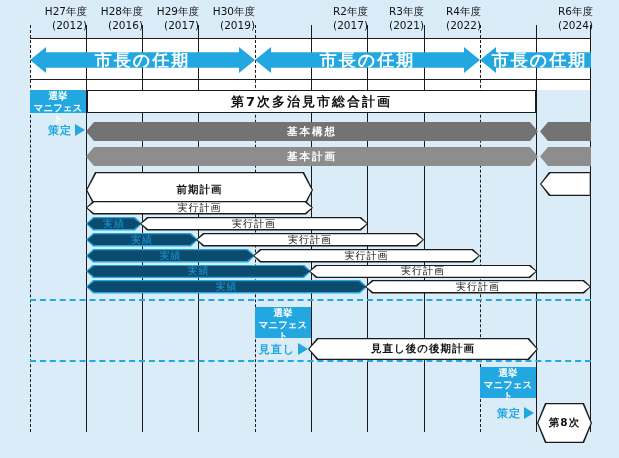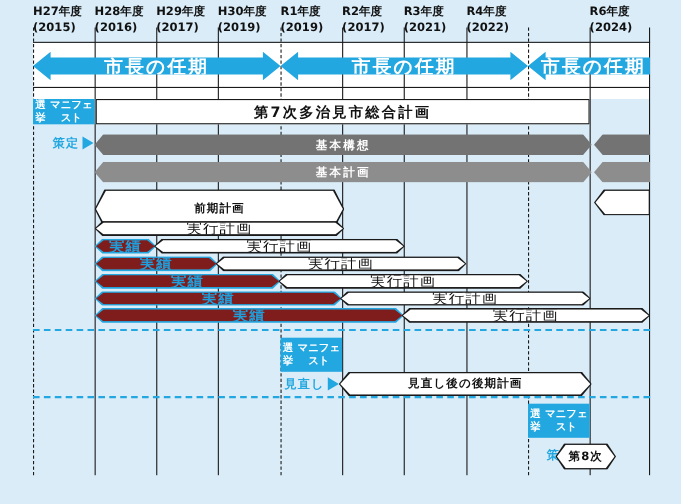--- a/index.html
+++ b/index.html
@@ -10,45 +10,45 @@
     color:#111;
   }
   .abs{position:absolute}
   
   .vline{position:absolute;top:25px;height:407px;width:0;border-left:1.2px solid #1a1a1a;z-index:2}
   .vline.d{border-left-style:dashed}
   .hline{position:absolute;left:30px;width:561px;height:0;border-top:1.4px solid #1a1a1a;z-index:2}
   .cdash{position:absolute;left:30px;width:561px;height:0;border-top:2px dashed #22A7E0;z-index:2}
   .whiteband{position:absolute;left:30px;top:39px;width:561px;height:51px;background:#fff;z-index:1}
   
-  .ycol{position:absolute;top:5px;width:57px;text-align:left;font-size:10.5px;font-weight:bold;line-height:13.5px;z-index:3}
+  .ycol{position:absolute;top:5px;width:57px;text-align:right;font-size:10.5px;font-weight:normal;line-height:13.5px;z-index:3}
   .ycol span{display:block}
   
   .arrow{position:absolute;top:47px;height:26px;background:#22A7E0;z-index:3;
     display:flex;align-items:center;justify-content:center;color:#fff;font-weight:bold;font-size:17px;letter-spacing:2px}
   .arr-both{clip-path:polygon(0 50%,16px 0,16px 20%,calc(100% - 16px) 20%,calc(100% - 16px) 0,100% 50%,calc(100% - 16px) 100%,calc(100% - 16px) 80%,16px 80%,16px 100%)}
   .arr-left{clip-path:polygon(0 50%,16px 0,16px 20%,100% 20%,100% 80%,16px 80%,16px 100%)}
   
   .hs{position:absolute;z-index:3;display:flex;align-items:center;justify-content:center;
     color:#fff;font-weight:bold;font-size:10.5px;letter-spacing:2px}
   .hs.gray{background:#8D8D8E}
   .hs.cyan{background:#737373}
   
   .hb{position:absolute;z-index:3;background:#1a1a1a}
   .hb>.fill{position:absolute;inset:1.3px;background:#fff;color:#111;
     display:flex;align-items:center;justify-content:center}
   .hb.cyan{background:#22A7E0}
-  .hb.cyan>.fill{background:#7f1d1d;color:#1E9FDB;font-weight:bold}
+  .hb.cyan>.fill{background:#0c4a6e;color:#1E9FDB;font-weight:normal}
   .cp-both{clip-path:polygon(0 50%,var(--pt,8px) 0,calc(100% - var(--pt,8px)) 0,100% 50%,calc(100% - var(--pt,8px)) 100%,var(--pt,8px) 100%)}
   .cp-left{clip-path:polygon(0 50%,var(--pt,8px) 0,100% 0,100% 100%,var(--pt,8px) 100%)}
   .f10b{font-size:10.5px;font-weight:bold;letter-spacing:1px}
-  .f9{font-size:14px;letter-spacing:1px}
+  .f9{font-size:10px;letter-spacing:1px}
   
   .mbox{position:absolute;background:#22A7E0;color:#fff;z-index:3;text-align:center;
-    display:flex;flex-direction:row;align-items:center;
+    display:flex;flex-direction:column;align-items:center;
     font-size:9.5px;font-weight:bold;line-height:11.5px}
   
   .action{position:absolute;z-index:3;display:flex;align-items:center;justify-content:flex-end;
     color:#22A7E0;font-weight:bold;font-size:11px;gap:3px;letter-spacing:1px}
   .tri{width:0;height:0;border-top:6px solid transparent;border-bottom:6px solid transparent;border-left:10px solid #22A7E0}
   
   .planbox{position:absolute;left:87px;top:90px;width:449px;height:23px;background:#fff;
     border:1.5px solid #1a1a1a;box-sizing:border-box;z-index:3;
     display:flex;align-items:center;justify-content:center;font-size:13px;font-weight:bold;letter-spacing:2px}
 </style>
@@ -71,38 +71,34 @@
   <div class="vline" style="left:536px"></div>
   <div class="vline" style="left:590px"></div>
 
   <div class="hline" style="top:38px"></div>
   <div class="hline" style="top:79px"></div>
   <div class="cdash" style="top:299px"></div>
   <div class="cdash" style="top:360px"></div>
 
   <div class="ycol" style="left:30px">
       <span>H27年度</span>
-      <span>(2015)</span>
+      <span>(2012)</span>
     </div>
   <div class="ycol" style="left:86px">
       <span>H28年度</span>
       <span>(2016)</span>
     </div>
   <div class="ycol" style="left:142px">
       <span>H29年度</span>
       <span>(2017)</span>
     </div>
   <div class="ycol" style="left:198px">
       <span>H30年度</span>
       <span>(2019)</span>
     </div>
-  <div class="ycol" style="left:255px">
-      <span>R1年度</span>
-      <span>(2019)</span>
-    </div>
   <div class="ycol" style="left:311px">
       <span>R2年度</span>
       <span>(2017)</span>
     </div>
   <div class="ycol" style="left:367px">
       <span>R3年度</span>
       <span>(2021)</span>
     </div>
   <div class="ycol" style="left:424px">
       <span>R4年度</span>
@@ -231,19 +227,19 @@
   </div>
 
   <div class="mbox" style="left:480px;top:367px;width:56px;height:31px">
     <span>選挙</span>
     <span>マニフェスト</span>
   </div>
   <div class="action" style="left:424px;top:404px;width:110px;height:18px">
     <span>策定</span>
       <span class="tri"></span>
   </div>
-  <div class="hb cp-both" style="--pt:8px;left:505px;top:403px;width:55px;height:24px">
+  <div class="hb cp-both" style="--pt:8px;left:537px;top:403px;width:55px;height:40px">
     <div class="fill cp-both f10b">
         <span>第8次</span>
       </div>
   </div>
 
 </div>
 
 </body></html>

